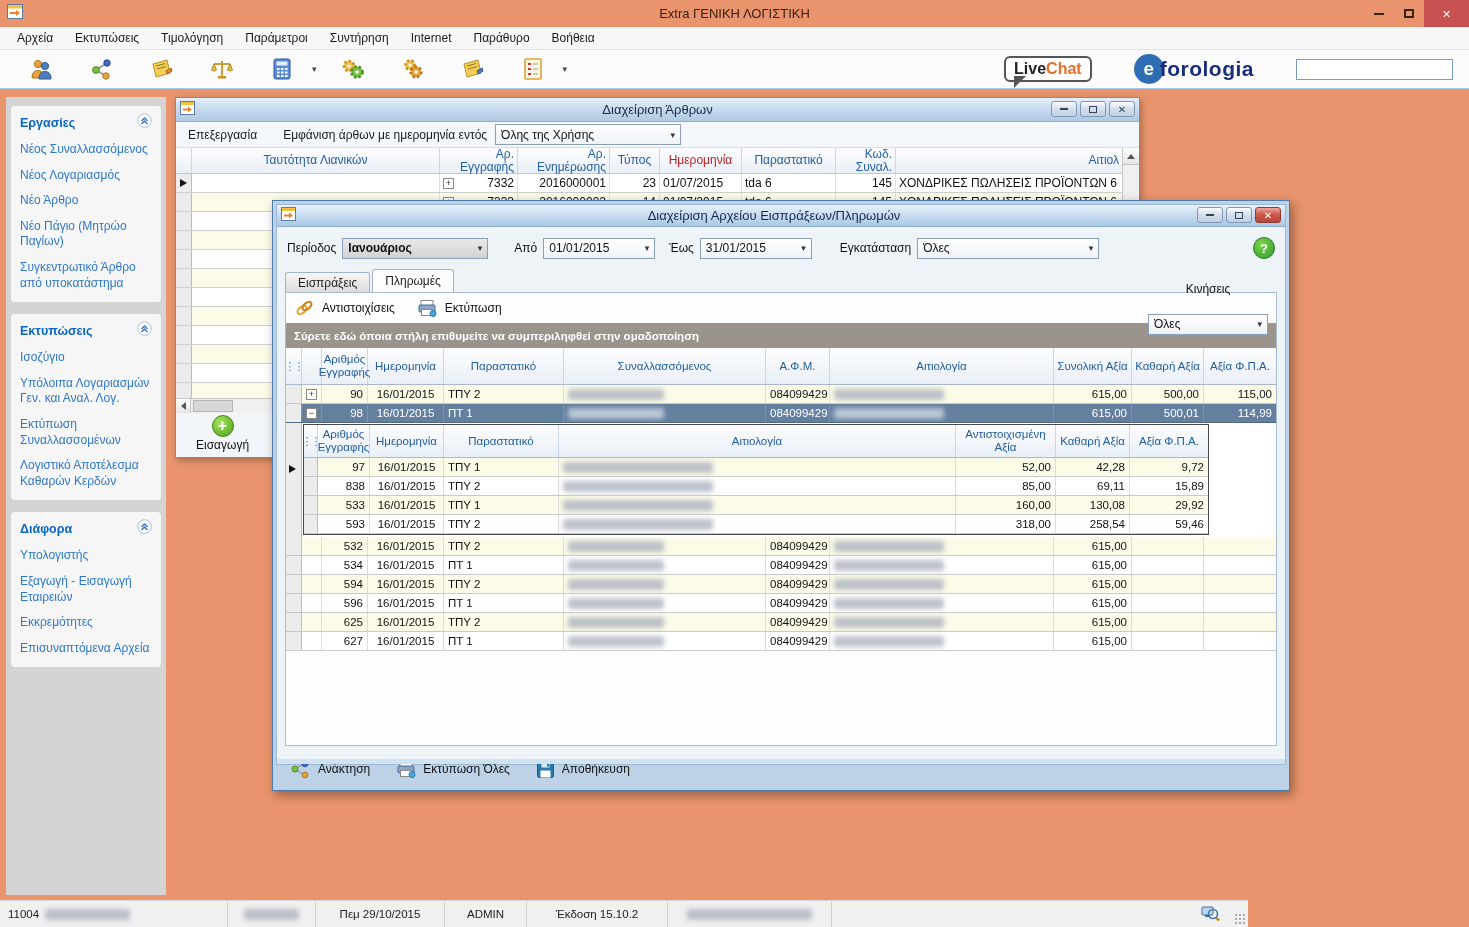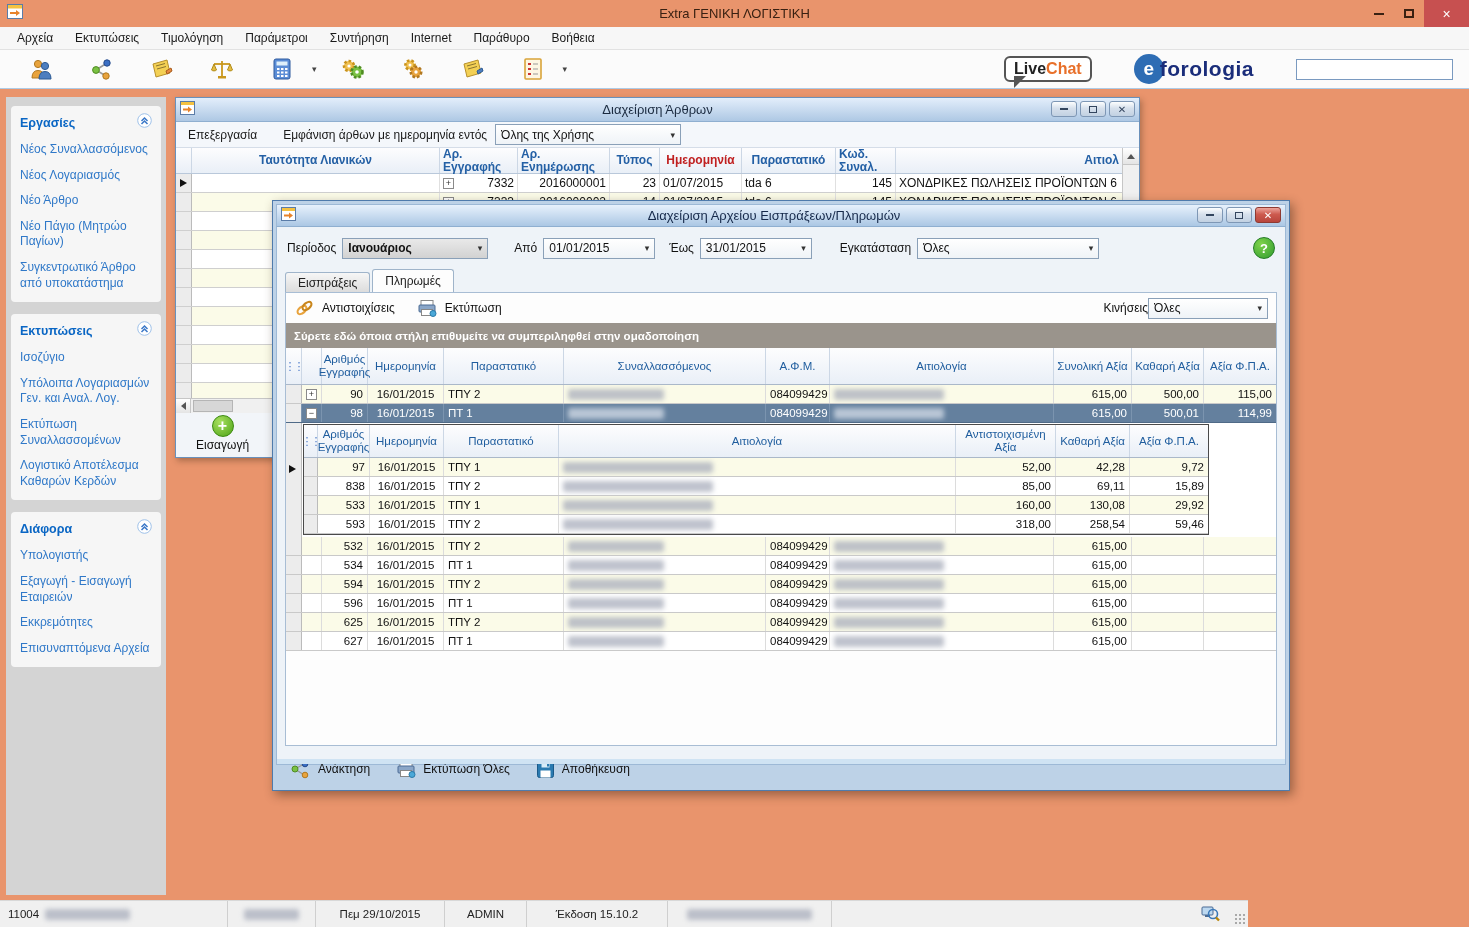--- a/index.html
+++ b/index.html
@@ -55,21 +55,21 @@
 
   
   .articles { position:absolute; left:175px; top:8px; width:965px; height:361px; background:#f2f5f9; border:1px solid #6a90ba; box-shadow:2px 3px 6px rgba(60,40,20,.35); }
   .art-menu { height:26px; background:#f4f7fb; border-bottom:1px solid #d5dde8; display:flex; align-items:center; font-size:12px; color:#1a1a1a; padding-left:12px; gap:26px; }
   .art-filter { display:flex; align-items:center; gap:8px; }
   .dropdown { height:21px; border:1px solid #8aa0b8; background:linear-gradient(#ffffff,#eff3f7); display:flex; align-items:center; font-size:12px; color:#111; padding:0 5px; }
   .dropdown .dv { flex:1; white-space:nowrap; overflow:hidden; }
   .dropdown .da { font-size:9px; color:#333; margin-left:4px; }
   .dd-gray { background:linear-gradient(#e9e9e9,#d2d2d2);font-weight:bold; }
   .grid-head { display:flex; height:26px; background:linear-gradient(#fdfdfe,#e9eff7); border-bottom:1px solid #b9c8da; font-size:12px; color:#2460a5; align-items:center; }
-  .grid-head .hc { height:100%; display:flex; align-items:center; justify-content:center; border-right:1px solid #ccd7e5; padding:0 3px; text-align:left; line-height:1.05;font-weight:bold; }
+  .grid-head .hc { height:100%; display:flex; align-items:center; justify-content:center; border-right:1px solid #ccd7e5; padding:0 3px; text-align:right; line-height:1.05; }
   .art-grid { position:relative; height:250px; overflow:hidden; background:#fff; }
   .brow { display:flex; height:19px; font-size:12px; color:#111; align-items:center; border-bottom:1px solid #cfcfcf; background:#fff; }
   .art-rows > div:nth-of-type(even) { background:#fbfbe8; }
   .bc { height:100%; display:flex; align-items:center; padding:0 3px; overflow:hidden; white-space:nowrap; border-right:1px solid #e0e0e0; }
   .bc-sel{width:16px; background:#ececec; border-right:1px solid #bbb; justify-content:center;}
   .bc-retail{width:248px;} .bc-entry{width:78px; justify-content:space-between;} .bc-upd{width:92px; justify-content:flex-end;}
   .bc-type{width:50px; justify-content:flex-end;} .bc-date{width:82px;} .bc-doc{width:94px;} .bc-code{width:60px; justify-content:flex-end;}
   .bc-desc{flex:1; border-right:none;}
   .expbox { width:11px; height:11px; border:1px solid #8a8a8a; background:#fff; font-size:9px; line-height:9px; text-align:center; color:#333; flex:0 0 auto; }
   .rowptr { width:0; height:0; border-left:7px solid #111; border-top:4.5px solid transparent; border-bottom:4.5px solid transparent; }
@@ -92,21 +92,21 @@
   .flabel { margin-right:6px; }
   .help-btn { margin-left:auto; }
 
   .tabs { position:absolute; left:8px; top:42px; height:23px; display:flex; align-items:flex-end; gap:2px; }
   .tab { height:20px; padding:0 12px; font-size:12px; color:#222; background:linear-gradient(#f6f6f6,#dcdcdc); border:1px solid #9fb4ca; border-bottom:none; border-radius:3px 3px 0 0; display:flex; align-items:center; }
   .tab.active { height:23px; background:#fdfdfd; position:relative; z-index:2; }
 
   .tabpanel { position:absolute; left:8px; right:8px; top:65px; height:454px; background:#fdfdfd; border:1px solid #a8bdd4; }
   .ptoolbar { height:30px; display:flex; align-items:center; padding:0 8px; font-size:12px; color:#111; gap:22px; background:#fdfdfd; }
   .ptool-item { display:flex; align-items:center; gap:8px; cursor:pointer; }
-  .moves { margin-left:auto; display:flex; align-items:center; gap:0; }
+  .moves { margin-left:auto; display:flex; align-items:center; gap:18px;flex-direction:column; }
   .groupbar { height:25px; background:#9a948c; color:#fff; font-size:11.5px; font-weight:bold; display:flex; align-items:center; padding-left:8px; }
 
   .dgrid-head { display:flex; height:37px; background:linear-gradient(#fdfdfe,#e9eff7); border-bottom:1px solid #aab8c9; font-size:11.5px; color:#1f5d9e; }
   .dgrid-head .hc { display:flex; align-items:center; justify-content:center; text-align:center; line-height:1.1; border-right:1px solid #ccd7e5; padding:0 2px; }
   .dots { color:#4a78c8; font-size:11px; letter-spacing:-2px; }
 
   .drow { display:flex; height:19px; align-items:center; font-size:11.5px; color:#111; border-bottom:1px solid #c9c9c9; background:#fff; }
   .outer-rows > div:nth-of-type(odd) { background:#fbfbe8; }
   .after-rows > div:nth-of-type(odd) { background:#fbfbe8; }
   .dc { height:100%; display:flex; align-items:center; padding:0 4px; overflow:hidden; white-space:nowrap; border-right:1px solid #dcdcdc; }

